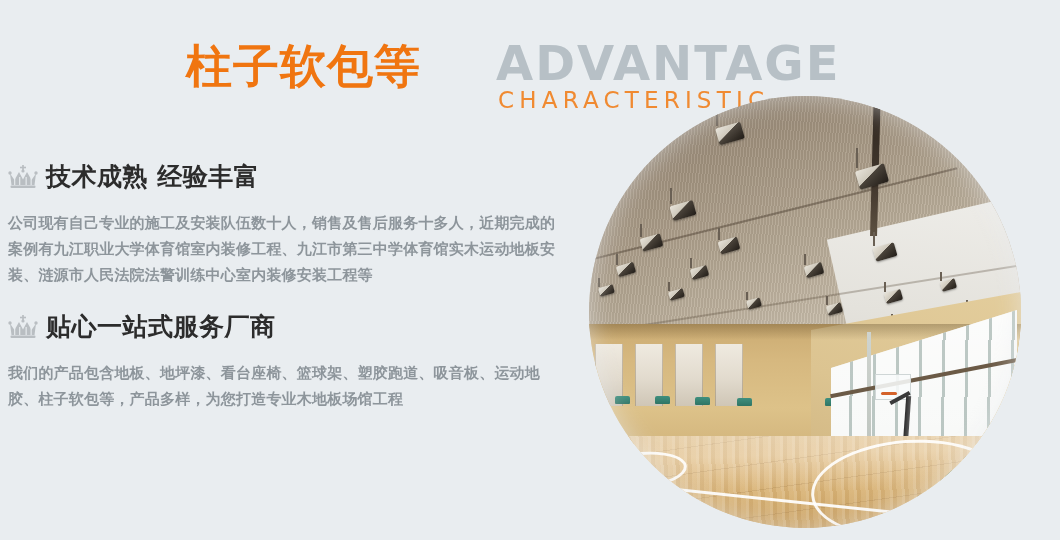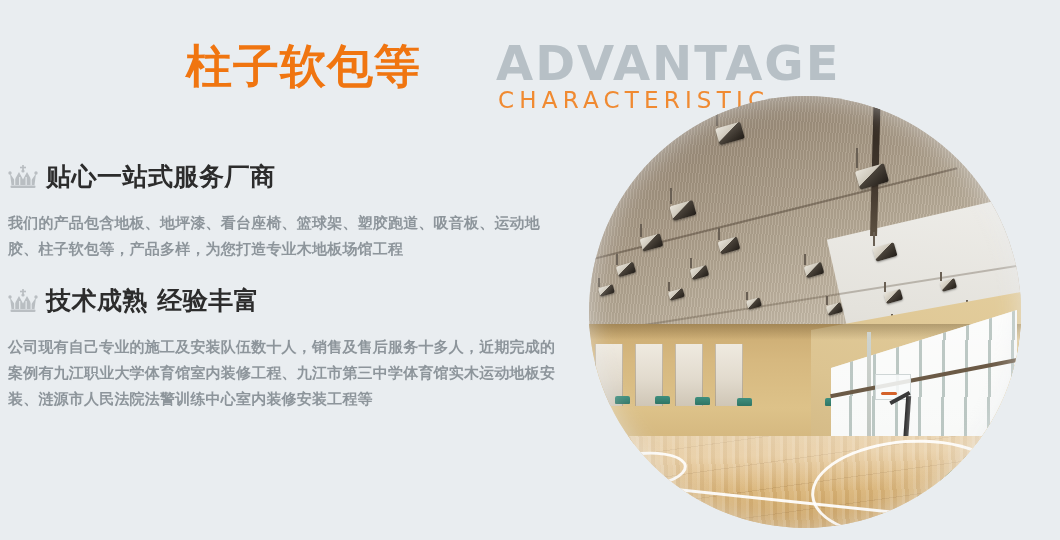--- a/index.html
+++ b/index.html
@@ -318,20 +318,40 @@
 
 <div class="banner">
 
   <div class="title-block">
     <div class="title-en-main">ADVANTAGE</div>
     <div class="title-en-sub">CHARACTERISTIC</div>
     <div class="title-cn">柱子软包等</div>
   </div>
 
   <div class="content">
+
+    <div class="feature">
+      <div class="feature-head">
+        <svg class="crown-icon" viewBox="0 0 60 48">
+          <rect x="28.3" y="0" width="3.4" height="12" fill="#b9bec2"></rect>
+          <rect x="24" y="3.4" width="12" height="3.2" fill="#b9bec2"></rect>
+          <path d="M4 17 L13 30 L22 14 L30 29 L38 14 L47 30 L56 17 L53 40 L7 40 Z" fill="#b9bec2"></path>
+          <circle cx="4" cy="16" r="3.4" fill="#b9bec2"></circle>
+          <circle cx="56" cy="16" r="3.4" fill="#b9bec2"></circle>
+          <circle cx="30" cy="12" r="3.2" fill="#b9bec2"></circle>
+          <rect x="5" y="41" width="50" height="5" rx="2" fill="#b9bec2"></rect>
+          <rect x="12" y="26" width="2.6" height="14" fill="#e9edf0" opacity="0.85"></rect>
+          <rect x="22" y="24" width="2.6" height="16" fill="#e9edf0" opacity="0.85"></rect>
+          <rect x="35" y="24" width="2.6" height="16" fill="#e9edf0" opacity="0.85"></rect>
+          <rect x="45" y="26" width="2.6" height="14" fill="#e9edf0" opacity="0.85"></rect>
+        </svg>
+        <div class="feature-title">技术成熟 经验丰富</div>
+      </div>
+      <div class="feature-body">公司现有自己专业的施工及安装队伍数十人，销售及售后服务十多人，近期完成的案例有九江职业大学体育馆室内装修工程、九江市第三中学体育馆实木运动地板安装、涟源市人民法院法警训练中心室内装修安装工程等</div>
+    </div>
 
     <div class="feature">
       <div class="feature-head">
         <svg class="crown-icon" viewBox="0 0 60 48">
           <rect x="28.3" y="0" width="3.4" height="12" fill="#b9bec2"></rect>
           <rect x="24" y="3.4" width="12" height="3.2" fill="#b9bec2"></rect>
           <path d="M4 17 L13 30 L22 14 L30 29 L38 14 L47 30 L56 17 L53 40 L7 40 Z" fill="#b9bec2"></path>
           <circle cx="4" cy="16" r="3.4" fill="#b9bec2"></circle>
           <circle cx="56" cy="16" r="3.4" fill="#b9bec2"></circle>
           <circle cx="30" cy="12" r="3.2" fill="#b9bec2"></circle>
@@ -339,40 +359,20 @@
           <rect x="12" y="26" width="2.6" height="14" fill="#e9edf0" opacity="0.85"></rect>
           <rect x="22" y="24" width="2.6" height="16" fill="#e9edf0" opacity="0.85"></rect>
           <rect x="35" y="24" width="2.6" height="16" fill="#e9edf0" opacity="0.85"></rect>
           <rect x="45" y="26" width="2.6" height="14" fill="#e9edf0" opacity="0.85"></rect>
         </svg>
         <div class="feature-title">贴心一站式服务厂商</div>
       </div>
       <div class="feature-body">我们的产品包含地板、地坪漆、看台座椅、篮球架、塑胶跑道、吸音板、运动地胶、柱子软包等，产品多样，为您打造专业木地板场馆工程</div>
     </div>
 
-    <div class="feature">
-      <div class="feature-head">
-        <svg class="crown-icon" viewBox="0 0 60 48">
-          <rect x="28.3" y="0" width="3.4" height="12" fill="#b9bec2"></rect>
-          <rect x="24" y="3.4" width="12" height="3.2" fill="#b9bec2"></rect>
-          <path d="M4 17 L13 30 L22 14 L30 29 L38 14 L47 30 L56 17 L53 40 L7 40 Z" fill="#b9bec2"></path>
-          <circle cx="4" cy="16" r="3.4" fill="#b9bec2"></circle>
-          <circle cx="56" cy="16" r="3.4" fill="#b9bec2"></circle>
-          <circle cx="30" cy="12" r="3.2" fill="#b9bec2"></circle>
-          <rect x="5" y="41" width="50" height="5" rx="2" fill="#b9bec2"></rect>
-          <rect x="12" y="26" width="2.6" height="14" fill="#e9edf0" opacity="0.85"></rect>
-          <rect x="22" y="24" width="2.6" height="16" fill="#e9edf0" opacity="0.85"></rect>
-          <rect x="35" y="24" width="2.6" height="16" fill="#e9edf0" opacity="0.85"></rect>
-          <rect x="45" y="26" width="2.6" height="14" fill="#e9edf0" opacity="0.85"></rect>
-        </svg>
-        <div class="feature-title">技术成熟 经验丰富</div>
-      </div>
-      <div class="feature-body">公司现有自己专业的施工及安装队伍数十人，销售及售后服务十多人，近期完成的案例有九江职业大学体育馆室内装修工程、九江市第三中学体育馆实木运动地板安装、涟源市人民法院法警训练中心室内装修安装工程等</div>
-    </div>
-
   </div>
 
   <div class="photo-circle">
     <div class="gym">
 
       <div class="gym-ceiling"></div>
       <div class="ceiling-right-white"></div>
       <div class="ceiling-seam"></div>
       <div class="ceiling-seam-2"></div>
       <div class="ceiling-beam"></div>

